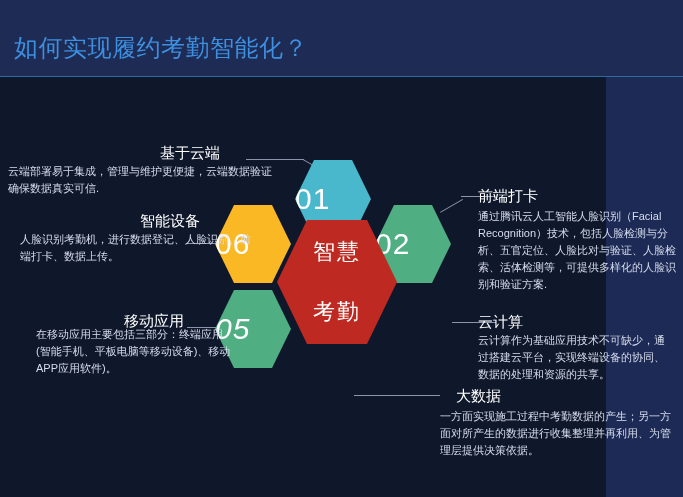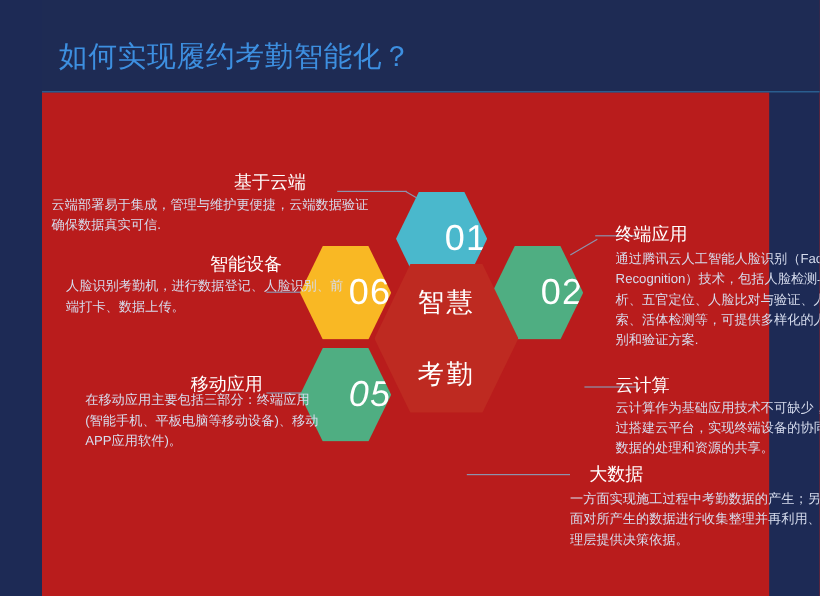--- a/index.html
+++ b/index.html
@@ -13,22 +13,21 @@
     font-family: "Liberation Sans", "DejaVu Sans", sans-serif;
     overflow: hidden;
     position: relative;
     color: #ffffff;
   }
   #slide {
     position: absolute;
     inset: 0;
     width: 606px;
     height: 497px;
-    background: #b91c1c;
-    margin-left: 35px;
+    background: #0f172a;
   }
 
   
   #title-bar {
     position: absolute;
     left: 0; top: 0;
     width: 683px;
     height: 77px;
     background: #1e2b54;
   }
@@ -59,21 +58,21 @@
     top: 150px;
     width: 245px;
     height: 250px;
   }
   .hex {
     position: absolute;
     -webkit-clip-path: polygon(25% 0%, 75% 0%, 100% 50%, 75% 100%, 25% 100%, 0% 50%);
     clip-path: polygon(25% 0%, 75% 0%, 100% 50%, 75% 100%, 25% 100%, 0% 50%);
     display: flex;
     align-items: center;
-    justify-content: flex-end;
+    justify-content: flex-start;
     color: #ffffff;
     font-size: 30px;
     letter-spacing: 1px;
     line-height: 1;
   }
   .hex.small { width: 76px; height: 78px; }
   .hex-center {
     position: absolute;
     width: 120px;
     height: 124px;
@@ -210,21 +209,21 @@
     <div class="blk-head">智能设备</div>
     <div class="blk-body align-left">人脸识别考勤机，进行数据登记、人脸识别、前端打卡、数据上传。</div>
   </div>
 
   <div class="block" id="blk-mobile">
     <div class="blk-head">移动应用</div>
     <div class="blk-body align-left">在移动应用主要包括三部分：终端应用(智能手机、平板电脑等移动设备)、移动APP应用软件)。</div>
   </div>
 
   <div class="block" id="blk-ai">
-    <div class="blk-head">终端应用</div>
+    <div class="blk-head">前端打卡</div>
     <div class="blk-body align-left">通过腾讯云人工智能人脸识别（Facial Recognition）技术，包括人脸检测与分析、五官定位、人脸比对与验证、人脸检索、活体检测等，可提供多样化的人脸识别和验证方案.</div>
   </div>
 
   <div class="block" id="blk-cloudcomp">
     <div class="blk-head">云计算</div>
     <div class="blk-body align-left">云计算作为基础应用技术不可缺少，通过搭建云平台，实现终端设备的协同、数据的处理和资源的共享。</div>
   </div>
 
   <div class="block" id="blk-bigdata">
     <div class="blk-head">大数据</div>

